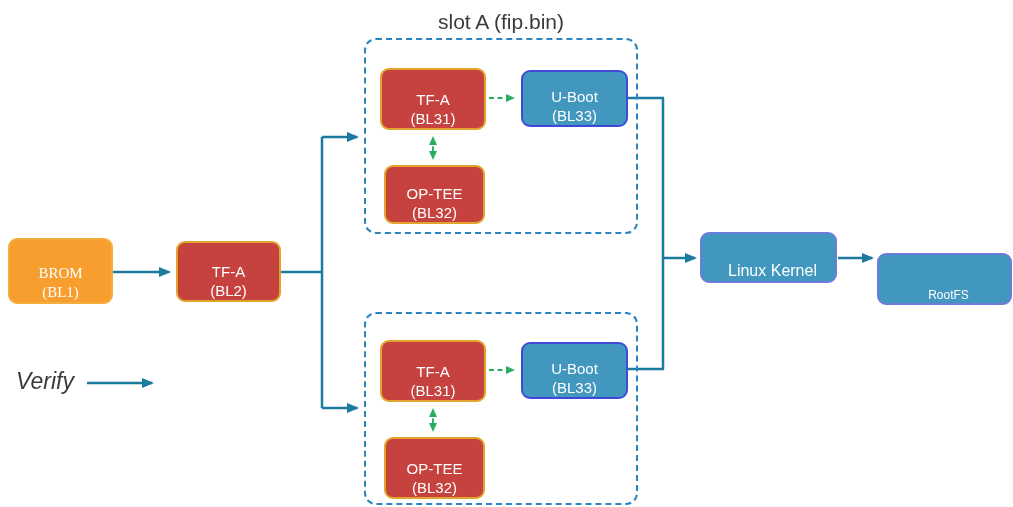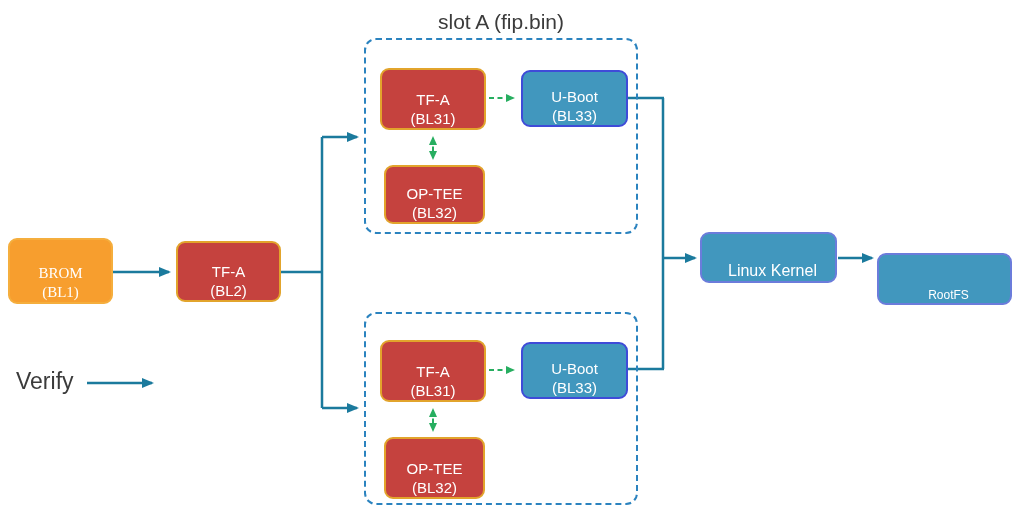--- a/index.html
+++ b/index.html
@@ -149,15 +149,15 @@
   </div>
 
   <div class="node blue light-border" style="left:700px; top:232px; width:137px; height:51px; font-size:16px;">
     <span>Linux Kernel</span>
   </div>
 
   <div class="node blue light-border" style="left:877px; top:232px; width:135px; height:52px; font-size:12px;margin-top:21px;">
     <span>RootFS</span>
   </div>
 
-  <div class="verify-label" style="left:16px; top:368px;">Verify</div>
+  <div class="verify-label" style="left:16px; top:368px;font-style:italic;">Verify</div>
 
 </div>
 
 </body></html>

